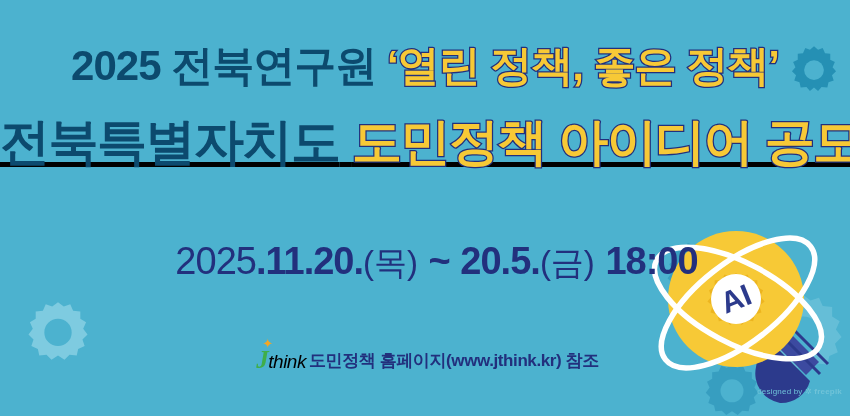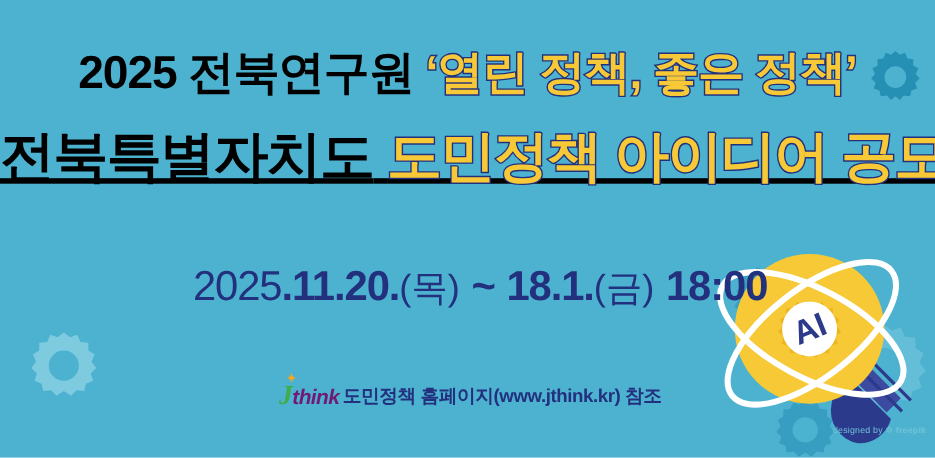--- a/index.html
+++ b/index.html
@@ -26,21 +26,21 @@
     text-align:center;
     z-index:5;
   }
   .line1{
     font-size:42px;
     font-weight:bold;
     letter-spacing:-1px;
     line-height:1.05;
     white-space:nowrap;
   }
-  .navy{ color:#000000; }
+  .navy{ color:#0c4a6e; }
   .yellow-out{
     color:#f7c936;
     -webkit-text-stroke:2.5px #22307d;
     paint-order:stroke fill;
   }
   .line2{
     margin-top:28px;
     font-size:50px;
     font-weight:bold;
     letter-spacing:-1.5px;
@@ -83,23 +83,23 @@
     margin:0 3px 0 5px;
   }
   .logo .j{
     color:#3fae49;
     font-size:25px;
     font-weight:bold;
     font-style:italic;
     font-family:"Liberation Serif","DejaVu Serif",serif;
   }
   .logo .think{
-    color:#701a75;
+    color:#000000;
     font-size:19px;
-    font-weight:bold;
+    font-weight:normal;
     font-style:italic;
     letter-spacing:-0.5px;
   }
   .logo .star{
     position:absolute;
     top:-9px; left:6px;
     color:#f5a623;
     font-size:13px;
     line-height:1;
   }
@@ -209,21 +209,21 @@
     </div>
     <div class="line2">
       <span class="navy">전북특별자치도</span>
       <span class="yellow-out">도민정책 아이디어 공모</span>
     </div>
   </div>
 
   <div class="dateline">
     <span class="dl-thin">2025</span><span class="dl-bold">.</span><span class="dl-bold">11.20.</span><span class="dl-paren">(목)</span>
     <span class="dl-bold">~</span>
-    <span class="dl-bold">18.1.</span><span class="dl-paren">(금)</span>
+    <span class="dl-bold">20.5.</span><span class="dl-paren">(금)</span>
     <span class="dl-bold">18:00</span>
   </div>
 
   <div class="footnote">
     <span class="logo"><span class="star">✦</span><span class="j">J</span><span class="think">think</span></span><span>도민정책</span>
     <span>홈페이지(www.jthink.kr) 참조</span>
   </div>
 
   <div class="credit">
     <span>designed by</span>

